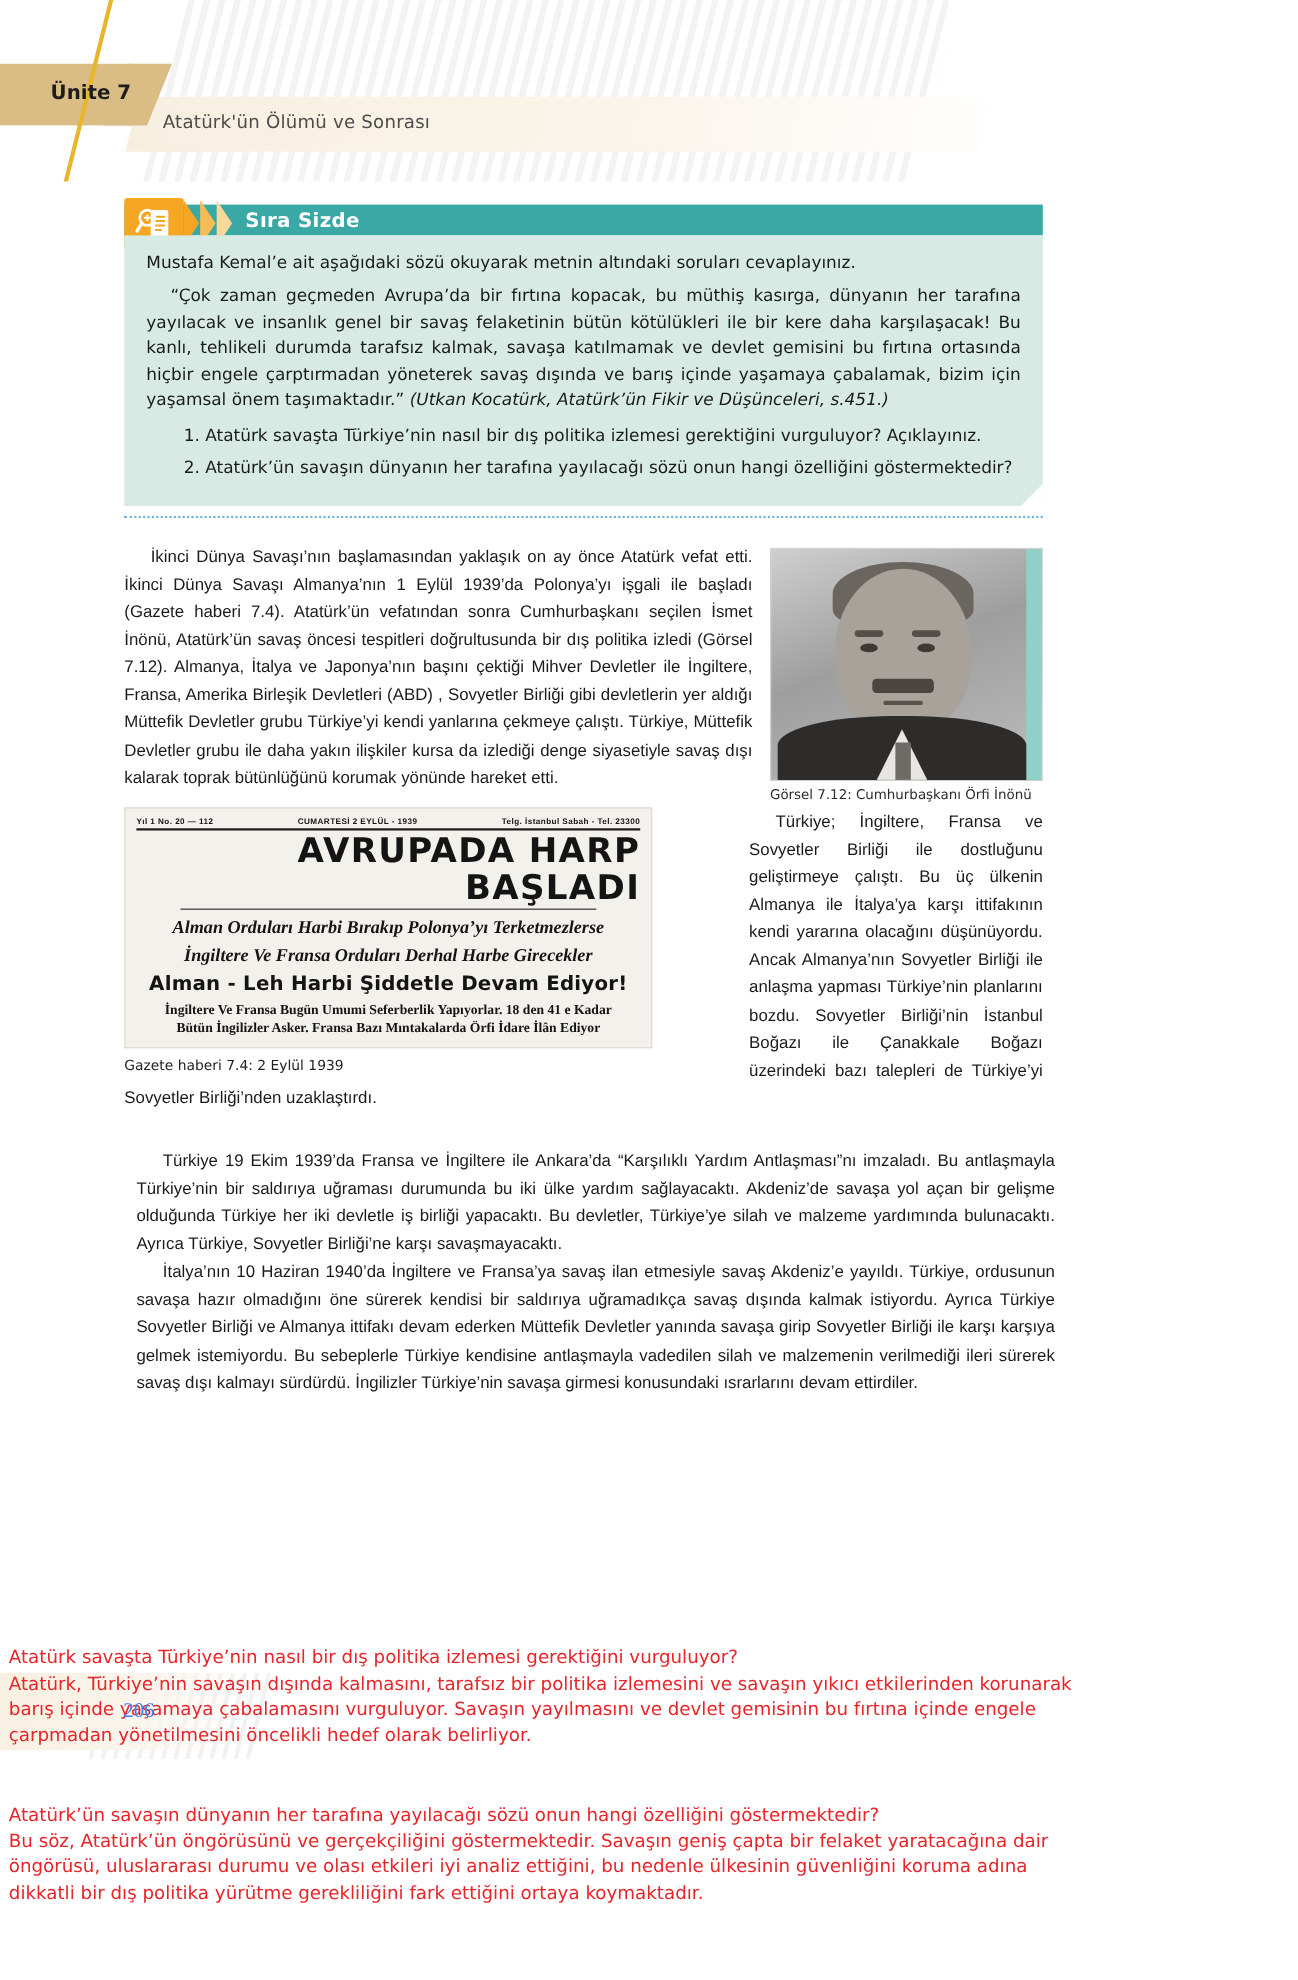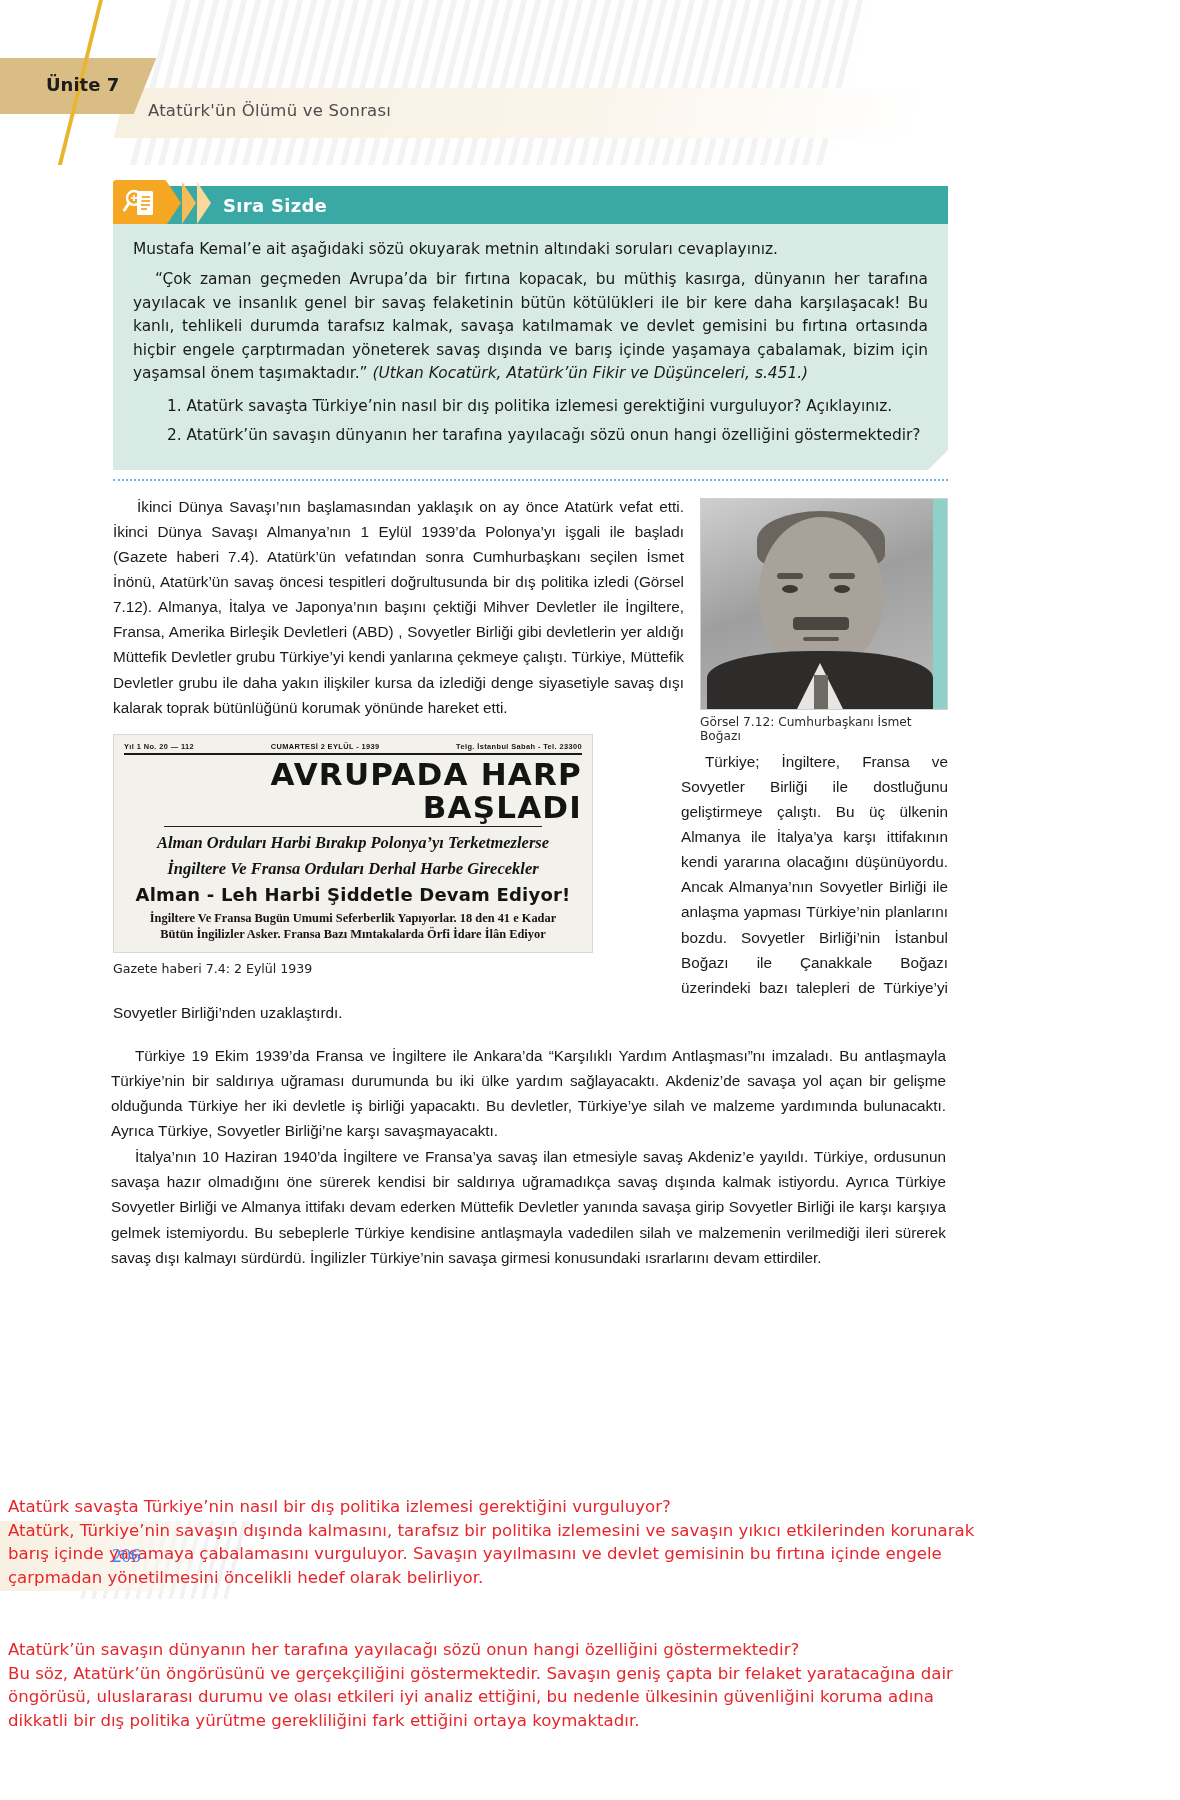--- a/index.html
+++ b/index.html
@@ -82,21 +82,21 @@
   }
 
   
   .sira-wrap {
     position: absolute;
     top: 186px; left: 113px;
     width: 835px;
   }
   .sira-head {
     position: relative;
-    height: 38px;
+    height: 28px;
     background: #3aa9a6;
     display: flex;
     align-items: center;
   }
   .sira-icon-box {
     position: absolute;
     left: 0; top: -6px;
     width: 54px; height: 46px;
     background: #f5a623;
     border-radius: 3px;
@@ -317,21 +317,21 @@
   .news-caption {
     font-size: 12.6px;
     margin-top: 8px;
     color: #222;
     font-family: "DejaVu Sans", sans-serif;
   }
 
   
   .lower-col {
     position: absolute;
-    top: 1043px; left: 111px;
+    top: 1043px; left: 124px;
     width: 835px;
   }
   .lower-col p {
     margin: 0 0 1px 0;
     font-size: 15.3px;
     line-height: 1.64;
     text-align: justify;
     text-indent: 24px;
     font-family: "Liberation Sans", sans-serif;
   }
@@ -436,21 +436,21 @@
       <div class="brow-l"></div>
         <div class="brow-r"></div>
       <div class="eye-l"></div>
         <div class="eye-r"></div>
       <div class="mustache"></div>
       <div class="mouth"></div>
       <div class="suit"></div>
       <div class="shirt"></div>
       <div class="tie"></div>
     </div>
-    <figcaption class="fig-caption">Görsel 7.12: Cumhurbaşkanı İsmet Boğazı</figcaption>
+    <figcaption class="fig-caption">Görsel 7.12: Cumhurbaşkanı Örfi İnönü</figcaption>
   </figure>
 
   <p>İkinci Dünya Savaşı’nın başlamasından yaklaşık on ay önce Atatürk vefat etti. İkinci Dünya Savaşı Almanya’nın 1 Eylül 1939’da Polonya’yı işgali ile başladı (Gazete haberi 7.4). Atatürk’ün vefatından sonra Cumhurbaşkanı seçilen İsmet İnönü, Atatürk’ün savaş öncesi tespitleri doğrultusunda bir dış politika izledi (Görsel 7.12). Almanya, İtalya ve Japonya’nın başını çektiği Mihver Devletler ile İngiltere, Fransa, Amerika Birleşik Devletleri (ABD) , Sovyetler Birliği gibi devletlerin yer aldığı Müttefik Devletler grubu Türkiye’yi kendi yanlarına çekmeye çalıştı. Türkiye, Müttefik Devletler grubu ile daha yakın ilişkiler kursa da izlediği denge siyasetiyle savaş dışı kalarak toprak bütünlüğünü korumak yönünde hareket etti.</p>
 
   <figure class="news-figure">
     <div class="news-clip">
       <div class="news-masthead">
         <span>Yıl 1     No. 20 — 112</span>
         <span>CUMARTESİ 2 EYLÜL - 1939</span>
         <span>Telg. İstanbul Sabah - Tel. 23300</span>

